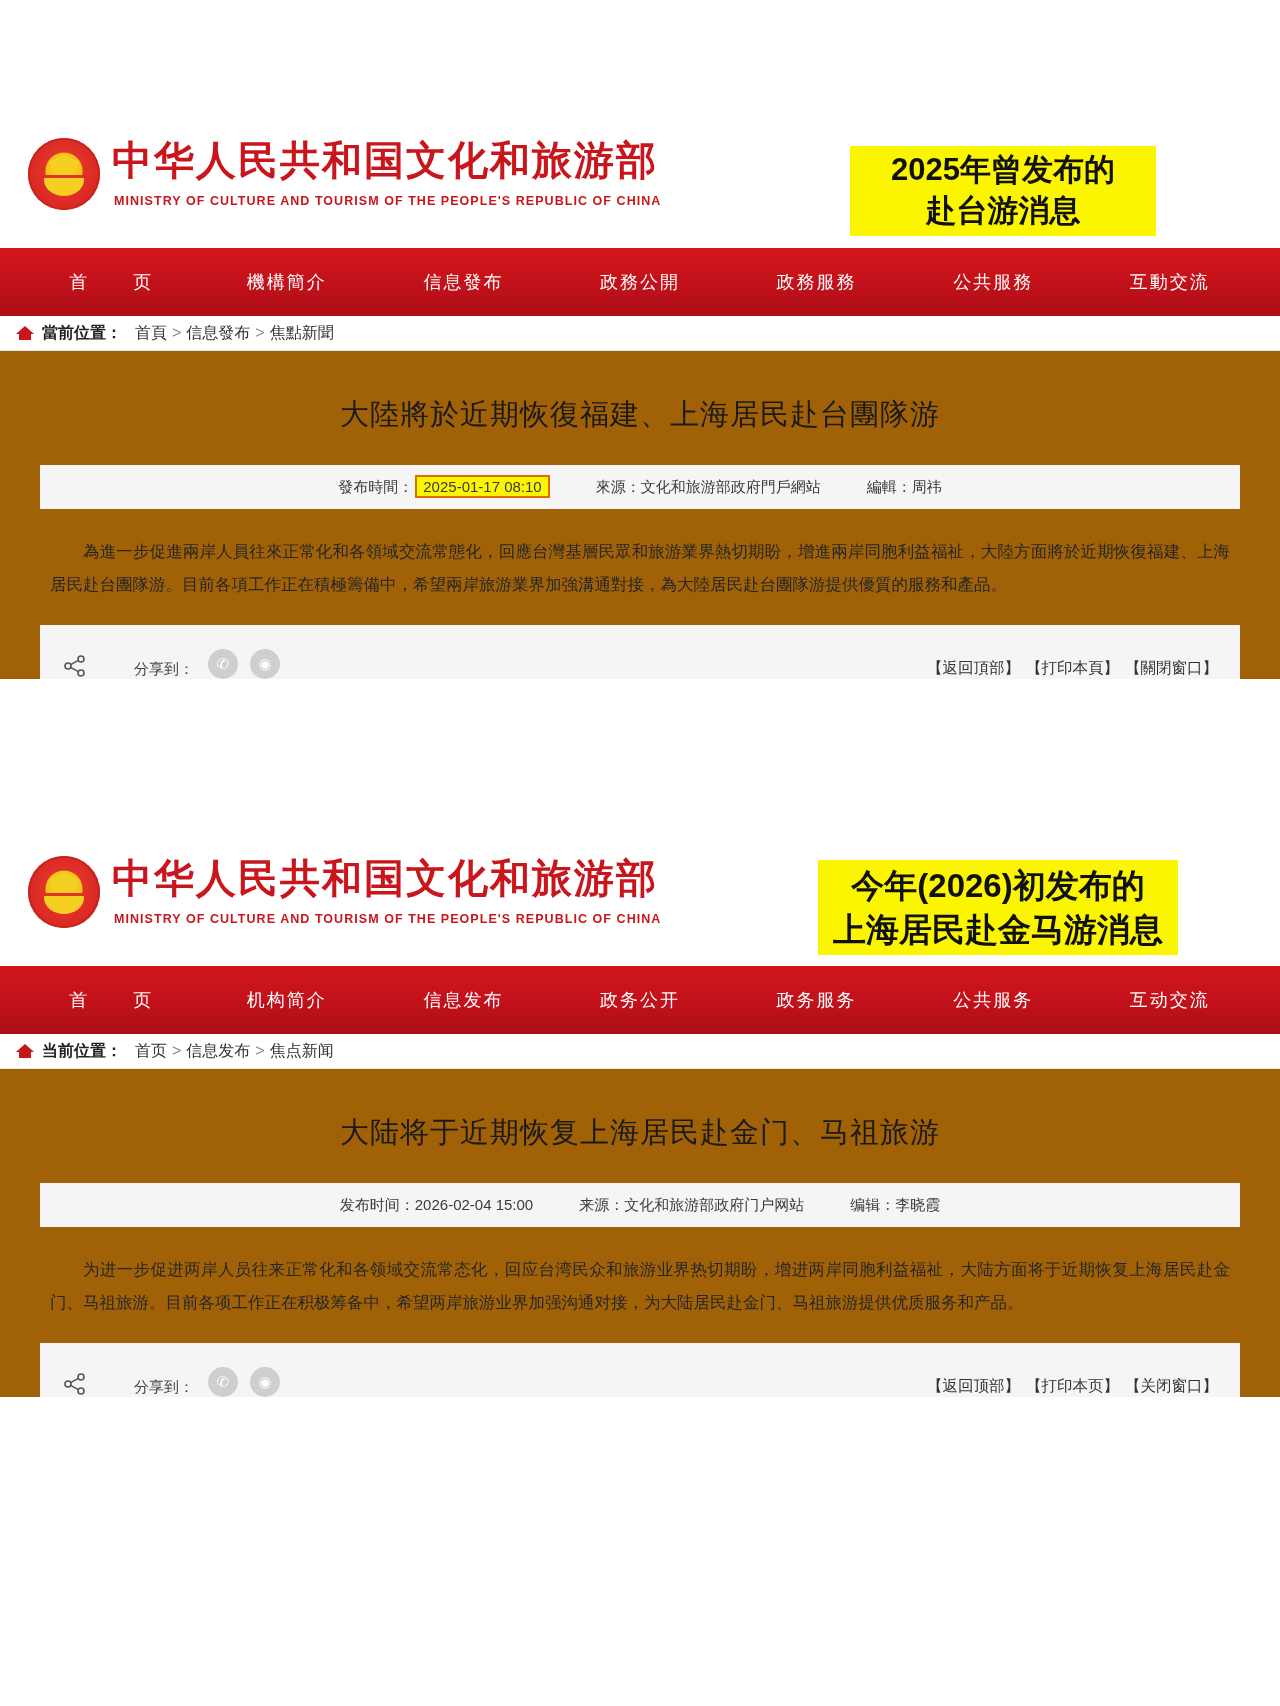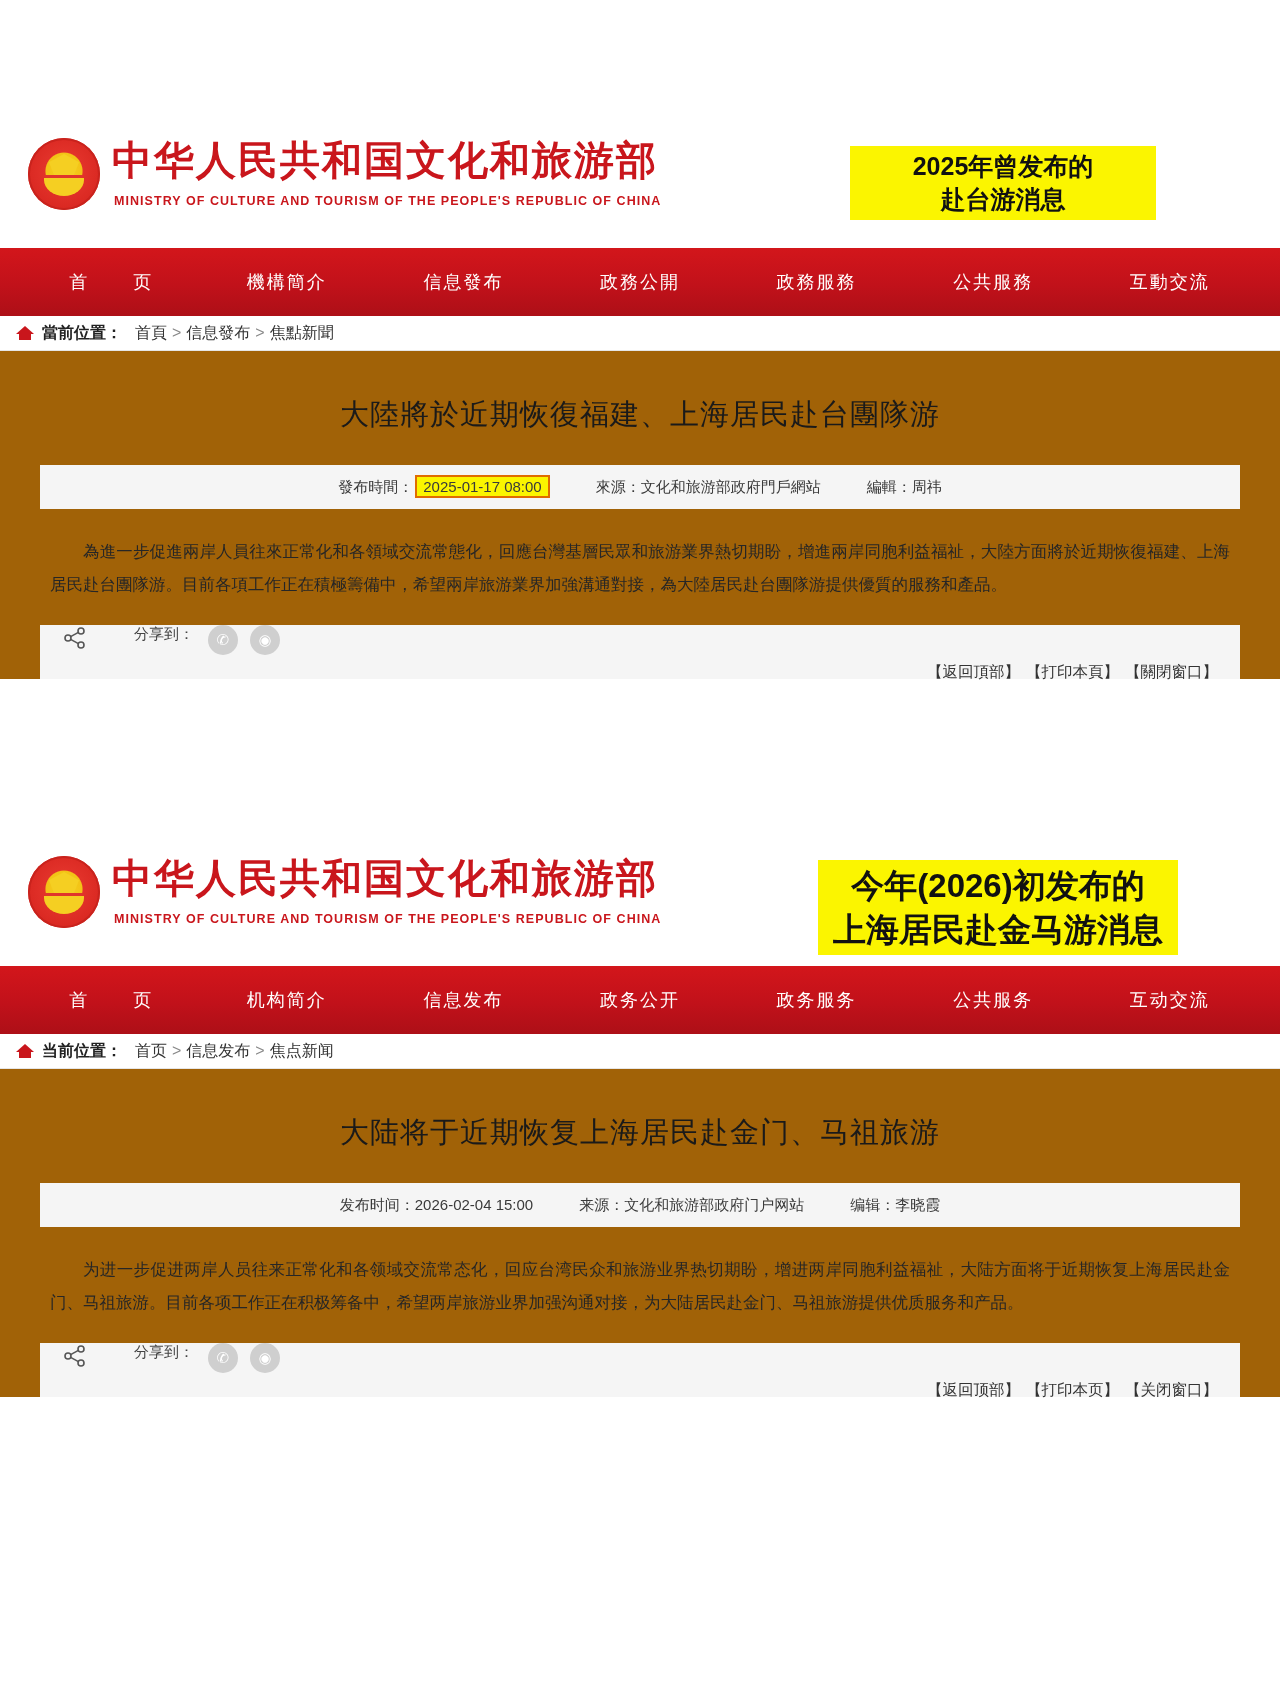--- a/index.html
+++ b/index.html
@@ -207,21 +207,21 @@
     color: #262626;
     text-align: justify;
   }
   .article-body .indent { text-indent: 2em; display: block; }
 
   
   .share-bar {
     background: #f5f5f5;
     height: 54px;
     display: flex;
-    align-items: flex-start;
+    align-items: flex-end;
     padding: 0 22px;
     box-sizing: border-box;
     font-size: 15px;
     color: #444;
     margin-top: 14px;
   }
   .share-icon {
     width: 26px; height: 26px;
     position: relative;
     margin-right: 46px;
@@ -257,21 +257,21 @@
 <div class="screenshot">
 
   <div class="article-block" style="top:130px;">
 
     <div class="site-header">
       <div class="emblem-wrap">
         <div class="emblem"></div>
       </div>
       <div class="ministry-cn">中华人民共和国文化和旅游部</div>
       <div class="ministry-en">MINISTRY OF CULTURE AND TOURISM OF THE PEOPLE'S REPUBLIC OF CHINA</div>
-      <div class="annotation" style="left:850px; top:16px; width:286px; font-size:25px;">2025年曾发布的
+      <div class="annotation" style="left:850px; top:16px; width:286px; font-size:31px;">2025年曾发布的
 赴台游消息</div>
     </div>
 
     <div class="nav-bar">
       <div class="nav-item first">首　页</div>
       <div class="nav-item">機構簡介</div>
       <div class="nav-item">信息發布</div>
       <div class="nav-item">政務公開</div>
       <div class="nav-item">政務服務</div>
       <div class="nav-item">公共服務</div>
@@ -286,21 +286,21 @@
       <span class="bc-link">信息發布</span>
       <span class="bc-sep">&gt;</span>
       <span class="bc-link">焦點新聞</span>
     </div>
 
     <div class="article-panel">
       <h1 class="article-title">大陸將於近期恢復福建、上海居民赴台團隊游</h1>
 
       <div class="meta-bar">
         <div class="meta-item">
-          <span>發布時間：</span><span class="meta-date-highlight">2025-01-17 08:00</span>
+          <span>發布時間：</span><span class="meta-date-highlight">2025-01-17 08:10</span>
         </div>
         <div class="meta-item">
           <span>來源：</span><span>文化和旅游部政府門戶網站</span>
         </div>
         <div class="meta-item">
           <span>編輯：</span><span>周祎</span>
         </div>
       </div>
 
       <div class="article-body">

